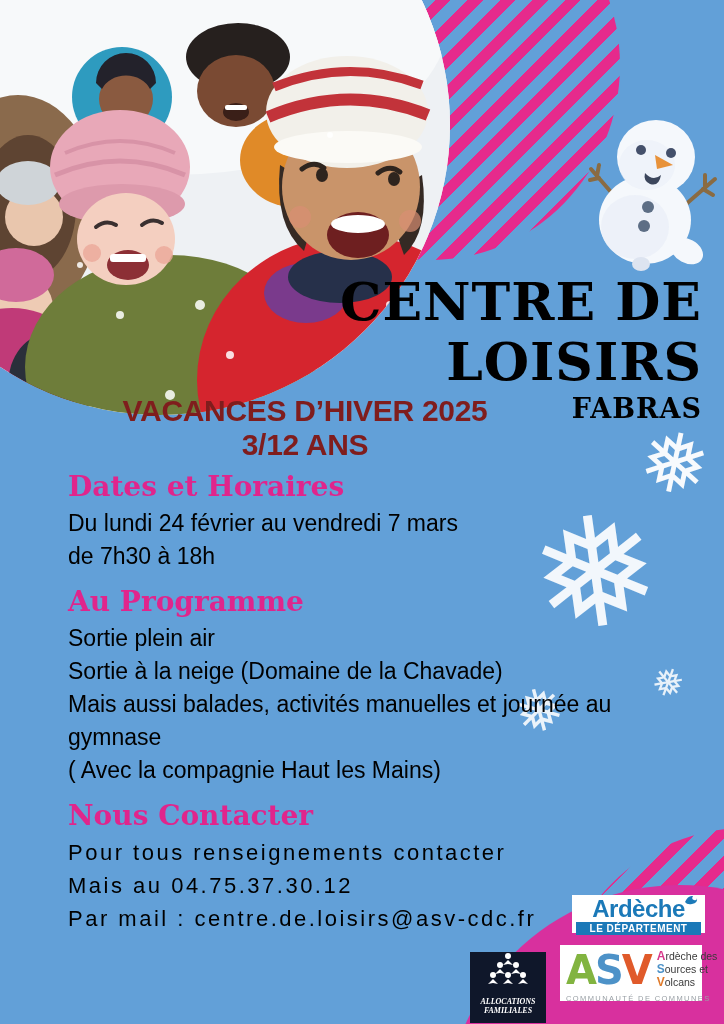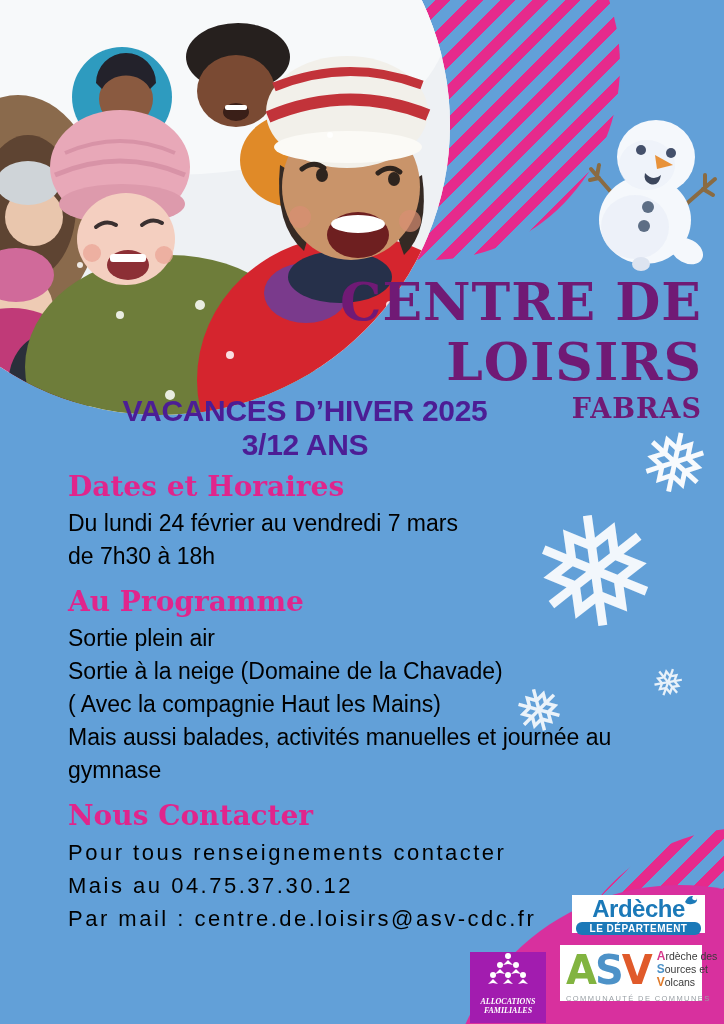--- a/index.html
+++ b/index.html
@@ -25,48 +25,48 @@
   
   .flake{position:absolute;color:rgba(255,255,255,.95);line-height:1;
     font-family:"DejaVu Sans",sans-serif;pointer-events:none;}
   .flake-1{left:640px;top:423px;font-size:82px;transform:rotate(12deg);}
   .flake-2{left:532px;top:498px;font-size:152px;transform:rotate(-8deg);opacity:.97;}
   .flake-3{left:652px;top:664px;font-size:38px;transform:rotate(20deg);opacity:.9;}
   .flake-4{left:515px;top:682px;font-size:58px;transform:rotate(-15deg);opacity:.92;}
 
   
   .title-block{position:absolute;right:22px;top:272px;text-align:right;
-    font-family:"DejaVu Serif",serif;font-weight:bold;color:#701a75;}
+    font-family:"DejaVu Serif",serif;font-weight:bold;color:#000000;}
   .title-line{font-size:52px;line-height:60px;letter-spacing:1px;}
   .title-fabras{font-size:27px;line-height:34px;letter-spacing:1px;}
 
   
   .banner{position:absolute;left:105px;top:394px;width:400px;text-align:center;
-    color:#4c1d95;font-weight:bold;font-size:30px;line-height:34px;letter-spacing:-.3px;}
+    color:#7f1d1d;font-weight:bold;font-size:30px;line-height:34px;letter-spacing:-.3px;}
 
   
   .content{position:absolute;left:30px;top:470px;width:680px;}
   .section{margin-bottom:12px;margin-left:38px;}
   .section-heading{font-family:"DejaVu Serif",serif;font-weight:bold;
     color:#e0258c;font-size:28px;line-height:34px;margin-bottom:3px;}
   .section-line{color:#000000;font-size:23px;line-height:33px;}
   .contact .section-line{letter-spacing:2.5px;font-size:22px;}
 
   
   .caf-logo{position:absolute;left:470px;top:952px;width:76px;height:71px;
-    background:#a21caf;color:#fff;text-align:center;}
+    background:#0f172a;color:#fff;text-align:center;}
   .caf-text{font-family:"Liberation Serif",serif;font-style:italic;font-weight:bold;
     font-size:8px;line-height:9px;margin-top:1px;}
   .ardeche-logo{position:absolute;left:572px;top:895px;width:133px;height:38px;
     background:#fff;text-align:center;padding-top:2px;box-sizing:border-box;}
   .ardeche-word{position:relative;display:inline-block;color:#1b79b8;font-weight:bold;
     font-size:24px;line-height:24px;letter-spacing:-.5px;}
   .ardeche-bird{position:absolute;right:-13px;top:-3px;}
   .ardeche-banner{margin:1px 4px 0 4px;background:#1b79b8;color:#fff;
-    font-size:10px;line-height:13px;font-weight:bold;letter-spacing:.5px;border-radius:6px;}
+    font-size:10px;line-height:13px;font-weight:bold;letter-spacing:.5px;}
   .asv-logo{position:absolute;left:560px;top:945px;width:142px;height:56px;
     background:#fff;box-sizing:border-box;padding:5px 4px 2px 6px;}
   .asv-row{display:flex;align-items:flex-start;}
   .asv-letters{font-size:40px;line-height:40px;font-weight:bold;letter-spacing:-2px;
     font-family:"DejaVu Sans",sans-serif;}
   .asv-a{color:#82b440;}.asv-s{color:#4d92c8;}.asv-v{color:#e05a2a;}
   .asv-textcol{margin-left:6px;margin-top:0;}
   .asv-textline{font-size:10.5px;line-height:13px;color:#3a3a3a;white-space:nowrap;}
   .asv-init{font-weight:bold;font-size:12px;}
   .asv-init-a{color:#d93a8c;}.asv-init-s{color:#4d92c8;}.asv-init-v{color:#e07a2a;}
@@ -201,22 +201,22 @@
   <div class="content">
     <div class="section">
       <div class="section-heading">Dates et Horaires</div>
       <div class="section-line">Du lundi 24 février au vendredi 7 mars</div>
       <div class="section-line">de 7h30 à 18h</div>
     </div>
     <div class="section">
       <div class="section-heading">Au Programme</div>
       <div class="section-line">Sortie plein air</div>
       <div class="section-line">Sortie à la neige (Domaine de la Chavade)</div>
+      <div class="section-line">Mais aussi balades, activités manuelles et journée au gymnase</div>
       <div class="section-line">( Avec la compagnie Haut les Mains)</div>
-      <div class="section-line">Mais aussi balades, activités manuelles et journée au gymnase</div>
     </div>
     <div class="section contact">
       <div class="section-heading">Nous Contacter</div>
       <div class="section-line">Pour tous renseignements contacter</div>
       <div class="section-line">Mais au 04.75.37.30.12</div>
       <div class="section-line">Par mail : centre.de.loisirs@asv-cdc.fr</div>
     </div>
   </div>
 
   <div class="stripes stripes-bottom"></div>

